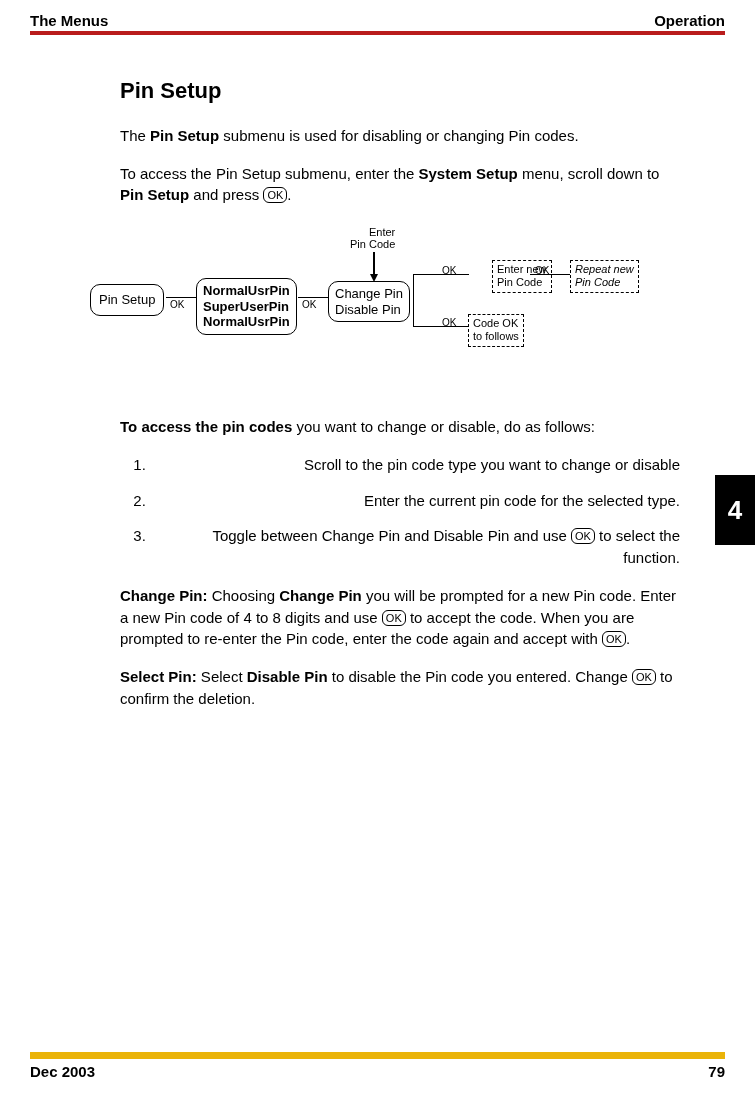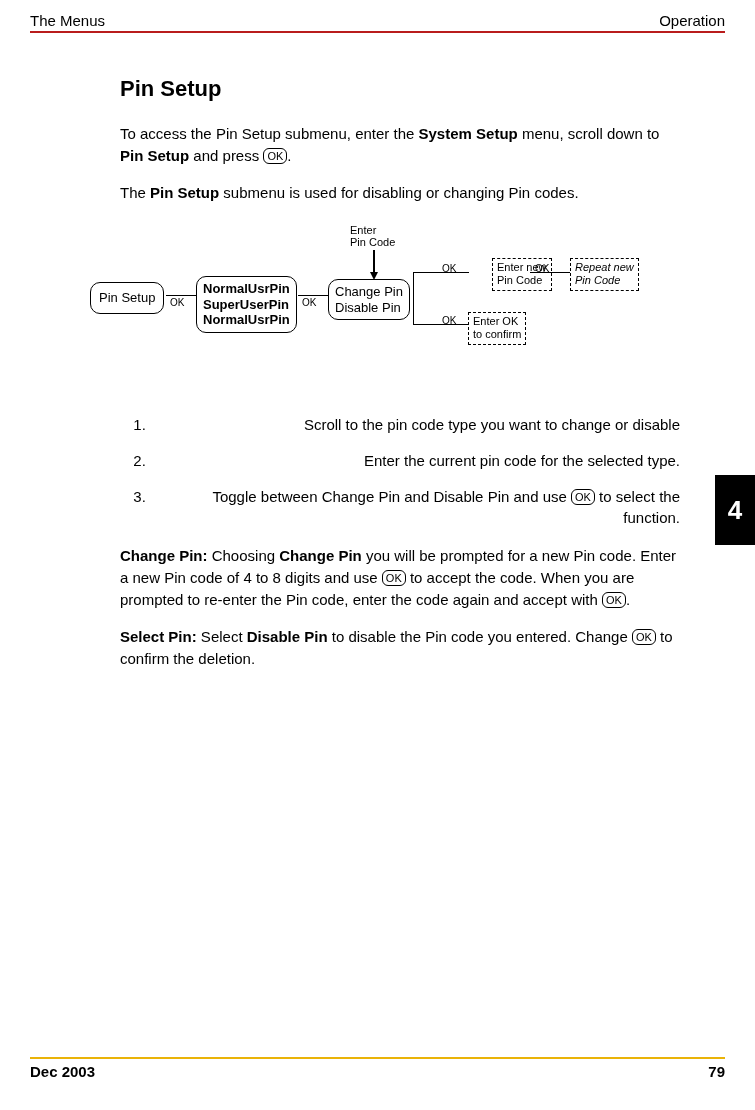--- a/index.html
+++ b/index.html
@@ -12,23 +12,23 @@
   .page {
     width: 755px;
     height: 1110px;
     position: relative;
     box-sizing: border-box;
     padding: 12px 30px 0 30px;
   }
   .topbar {
     display: flex;
     justify-content: space-between;
-    font-weight: normal;
+    font-weight: bold;
     font-size: 15px;
-    border-bottom: 2px solid #b91c1c;
+    border-bottom: 4px solid #b91c1c;
     padding-bottom: 2px;
   }
   .content {
     padding: 40px 0 0 90px;
     width: 560px;
     font-size: 15px;
     line-height: 1.45;
   }
   h2 {
     font-size: 22px;
@@ -60,21 +60,21 @@
     font-weight: bold;
     display: flex;
     align-items: center;
     justify-content: center;
   }
   .footer {
     position: absolute;
     bottom: 30px;
     left: 30px;
     right: 30px;
-    border-top: 2px solid #eab308;
+    border-top: 7px solid #eab308;
     padding-top: 4px;
     display: flex;
     justify-content: space-between;
     font-weight: bold;
     font-size: 15px;
   }
   
   .diagram {
     position: relative;
     height: 160px;
@@ -99,21 +99,21 @@
     text-align: left;
     padding: 2px 4px;
   }
   .oklbl {
     position: absolute;
     font-size: 10px;
   }
   .tinylbl {
     position: absolute;
     font-size: 11px;
-    text-align: left;
+    text-align: right;
     line-height: 1.1;
   }
   .conn { position: absolute; background: #000; }
   .arrowdown {
     position: absolute;
     width: 0; height: 0;
     border-left: 4px solid transparent;
     border-right: 4px solid transparent;
     border-top: 8px solid #000;
   }
@@ -126,25 +126,25 @@
     <span>The Menus</span>
     <span>Operation</span>
   </div>
 
   <div class="tab">4</div>
 
   <div class="content">
     <h2>Pin Setup</h2>
 
     <p>
+      <span>The </span><span class="b">Pin Setup</span><span>  submenu is used for disabling or changing Pin codes.</span>
+    </p>
+
+    <p>
       <span>To access the Pin Setup submenu, enter the </span><span class="b">System Setup</span><span> menu, scroll down to </span><span class="b">Pin Setup</span><span> and press </span><span class="ok">OK</span><span>.</span>
-    </p>
-
-    <p>
-      <span>The </span><span class="b">Pin Setup</span><span>  submenu is used for disabling or changing Pin codes.</span>
     </p>
 
     <div class="diagram">
       <div class="tinylbl" style="left:270px; top:0;">
         <span>Enter</span><br>
         <span>Pin Code</span>
       </div>
       <div class="conn" style="left:293px; top:26px; width:1.5px; height:24px;"></div>
       <div class="arrowdown" style="left:289.5px; top:48px;"></div>
 
@@ -176,25 +176,28 @@
       <div class="oklbl" style="left:455px; top:38px;">OK</div>
       <div class="node dashnode" style="left:490px; top:34px;font-style:italic;">
         <span>Repeat new</span><br>
         <span>Pin Code</span>
       </div>
 
       <div class="conn" style="left:333px; top:70px; width:1px; height:30px;"></div>
       <div class="conn" style="left:333px; top:100px; height:1px; width:56px;"></div>
       <div class="oklbl" style="left:362px; top:90px;">OK</div>
       <div class="node dashnode" style="left:388px; top:88px;">
-        <span>Enter OK</span><br>
-        <span>to confirm</span>
+        <span>Code OK</span><br>
+        <span>to follows</span>
       </div>
     </div>
 
+    <p>
+      <span class="b">To access the pin codes</span><span> you want to change or disable, do as follows:</span>
+    </p>
 
     <ol>
       <li>Scroll to the pin code type you want to change or disable</li>
       <li>Enter the current pin code for the selected type.</li>
       <li>
         <span>Toggle between Change Pin and Disable Pin and use </span><span class="ok">OK</span><span> to select the function.</span>
       </li>
     </ol>
 
     <p>

